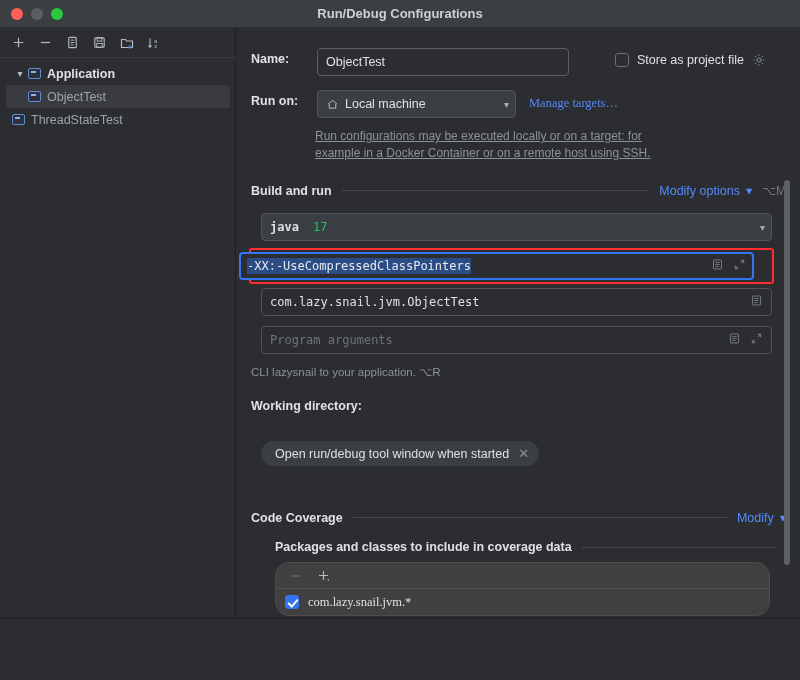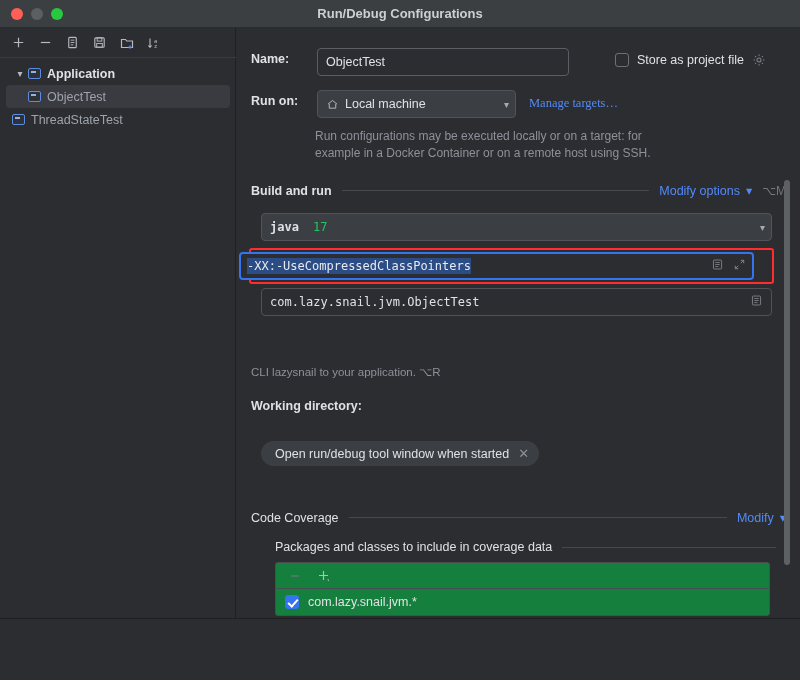--- a/index.html
+++ b/index.html
@@ -102,31 +102,31 @@
     width: 14px; height: 14px; border: 1.3px solid #6d7176; border-radius: 3px;
     background: #2b2d30; flex: none;
   }
   .cbox.checked { background: #3574f0; border-color: #3574f0; position: relative; }
   .cbox.checked::after {
     content: ""; position: absolute; left: 4px; top: 1px; width: 4px; height: 8px;
     border: solid #fff; border-width: 0 2px 2px 0; transform: rotate(42deg);
   }
 
   .link { color: #548af7; font-size: 12.5px; cursor: pointer; }
-  .muted { color: #8d9199; font-size: 12px; }
+  .muted { color: #8d9199; font-size: 12px; text-decoration: underline; }
   .shortcut { color: #73777e; font-size: 12px; }
 
   .combo {
     background: #3b3e43; border: 1px solid #50545a; border-radius: 4px;
     height: 28px; display: flex; align-items: center; padding: 0 6px 0 8px;
     font-size: 12.5px; color: #dfe1e5;
   }
   .combo .caret { margin-left: auto; color: #a5a9b0; font-size: 10px; padding-left: 8px; }
 
-  .sec-title { font-size: 12.5px; color: #dfe1e5; }
+  .sec-title { font-size: 12.5px; color: #dfe1e5; font-weight: bold; }
   .sec-line { flex: 1; height: 1px; background: #45484d; margin: 0 10px; }
 
   .hint { font-size: 11.5px; color: #8d9199; }
 
   .field-icons { margin-left: auto; display: flex; align-items: center; gap: 9px; }
   .ficon { opacity: .82; }
 
   
   .redbox {
     position: absolute; left: 249px; top: 248px; width: 525px; height: 36px;
@@ -144,21 +144,21 @@
 
   .chip {
     background: #3b3e43; border-radius: 14px; height: 25px;
     display: inline-flex; align-items: center; padding: 0 10px 0 14px;
     font-size: 12.5px; color: #dfe1e5; gap: 9px;
   }
   .chip .x { color: #8d9199; font-size: 13px; cursor: pointer; }
 
   .cov-list {
     position: absolute; left: 275px; top: 562px; width: 495px;
-    border: 1px solid #4a4d52; border-radius: 3px; background: #15803d;
+    border: 1px solid #4a4d52; border-radius: 14px; background: #404040; font-family: Liberation Serif, serif;
   }
   .cov-toolbar {
     height: 26px; display: flex; align-items: center; gap: 4px; padding-left: 6px;
     border-bottom: 1px solid #4a4d52;
   }
   .cov-item { height: 26px; display: flex; align-items: center; gap: 9px; padding-left: 9px; font-size: 12.5px; }
 
   
   .vscroll {
     position: absolute; left: 784px; top: 180px; width: 6px; height: 385px;
@@ -302,20 +302,36 @@
       <span class="field-icons">
         <span class="ficon">
           <svg width="13" height="13" viewBox="0 0 16 16">
             <rect x="3" y="2.5" width="10" height="11" rx="1" stroke="#9498a0" stroke-width="1.1" fill="none"></rect>
             <path d="M5.2 5.5h5.6M5.2 8h5.6M5.2 10.5h4" stroke="#9498a0" stroke-width="1" fill="none"></path>
           </svg>
         </span>
       </span>
     </div>
 
+    <div class="tfield mono" style="position:absolute; left:24px; top:298px; width:511px; border-color:#4f5258;">
+      <span class="ph">Program arguments</span>
+      <span class="field-icons">
+        <span class="ficon">
+          <svg width="13" height="13" viewBox="0 0 16 16">
+            <rect x="3" y="2.5" width="10" height="11" rx="1" stroke="#9498a0" stroke-width="1.1" fill="none"></rect>
+            <path d="M5.2 5.5h5.6M5.2 8h5.6M5.2 10.5h4" stroke="#9498a0" stroke-width="1" fill="none"></path>
+          </svg>
+        </span>
+        <span class="ficon">
+          <svg width="13" height="13" viewBox="0 0 16 16">
+            <path d="M9.5 2.8h3.7v3.7M13.2 2.8L9.6 6.4M6.5 13.2H2.8V9.5M2.8 13.2l3.6-3.6" stroke="#9498a0" stroke-width="1.2" fill="none"></path>
+          </svg>
+        </span>
+      </span>
+    </div>
 
     <div class="hint" style="position:absolute; left:14px; top:337px;">CLI lazysnail to your application. ⌥R</div>
 
     <div class="lbl bold" style="position:absolute; left:14px; top:371px;">Working directory:</div>
 
     <div class="chip" style="position:absolute; left:24px; top:413px;">
       <span>Open run/debug tool window when started</span>
       <span class="x">✕</span>
     </div>
 

